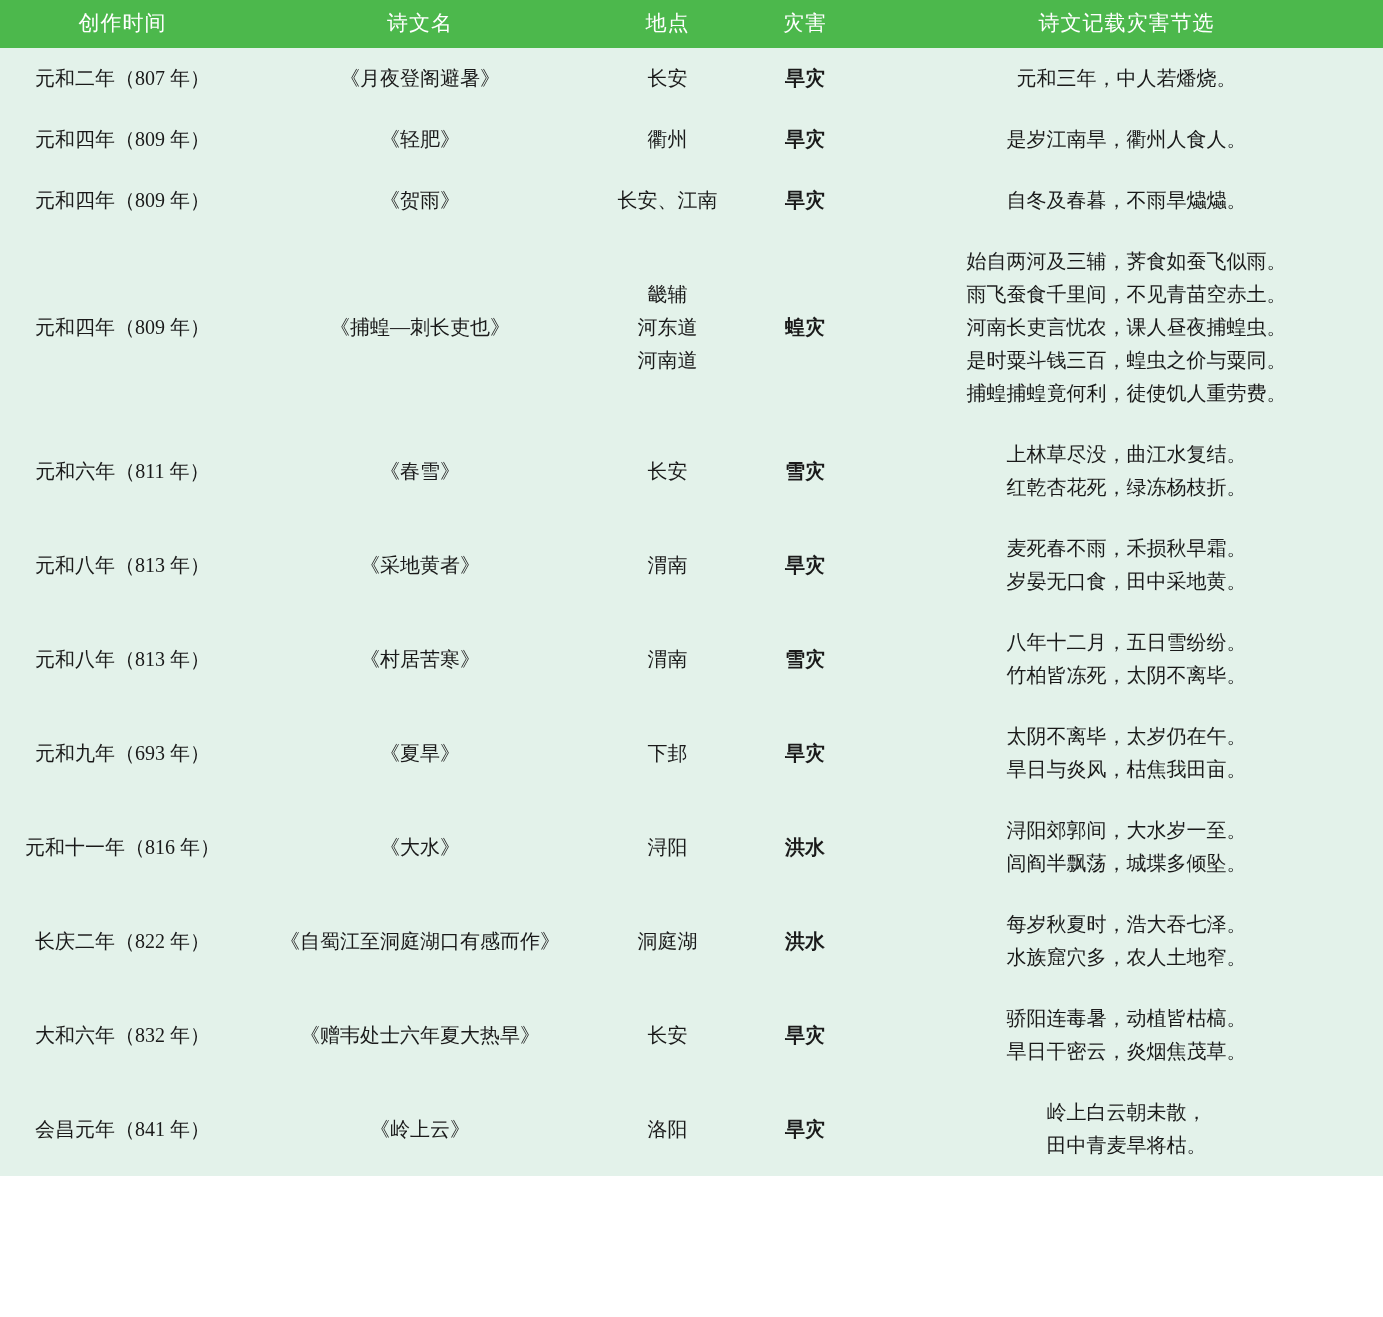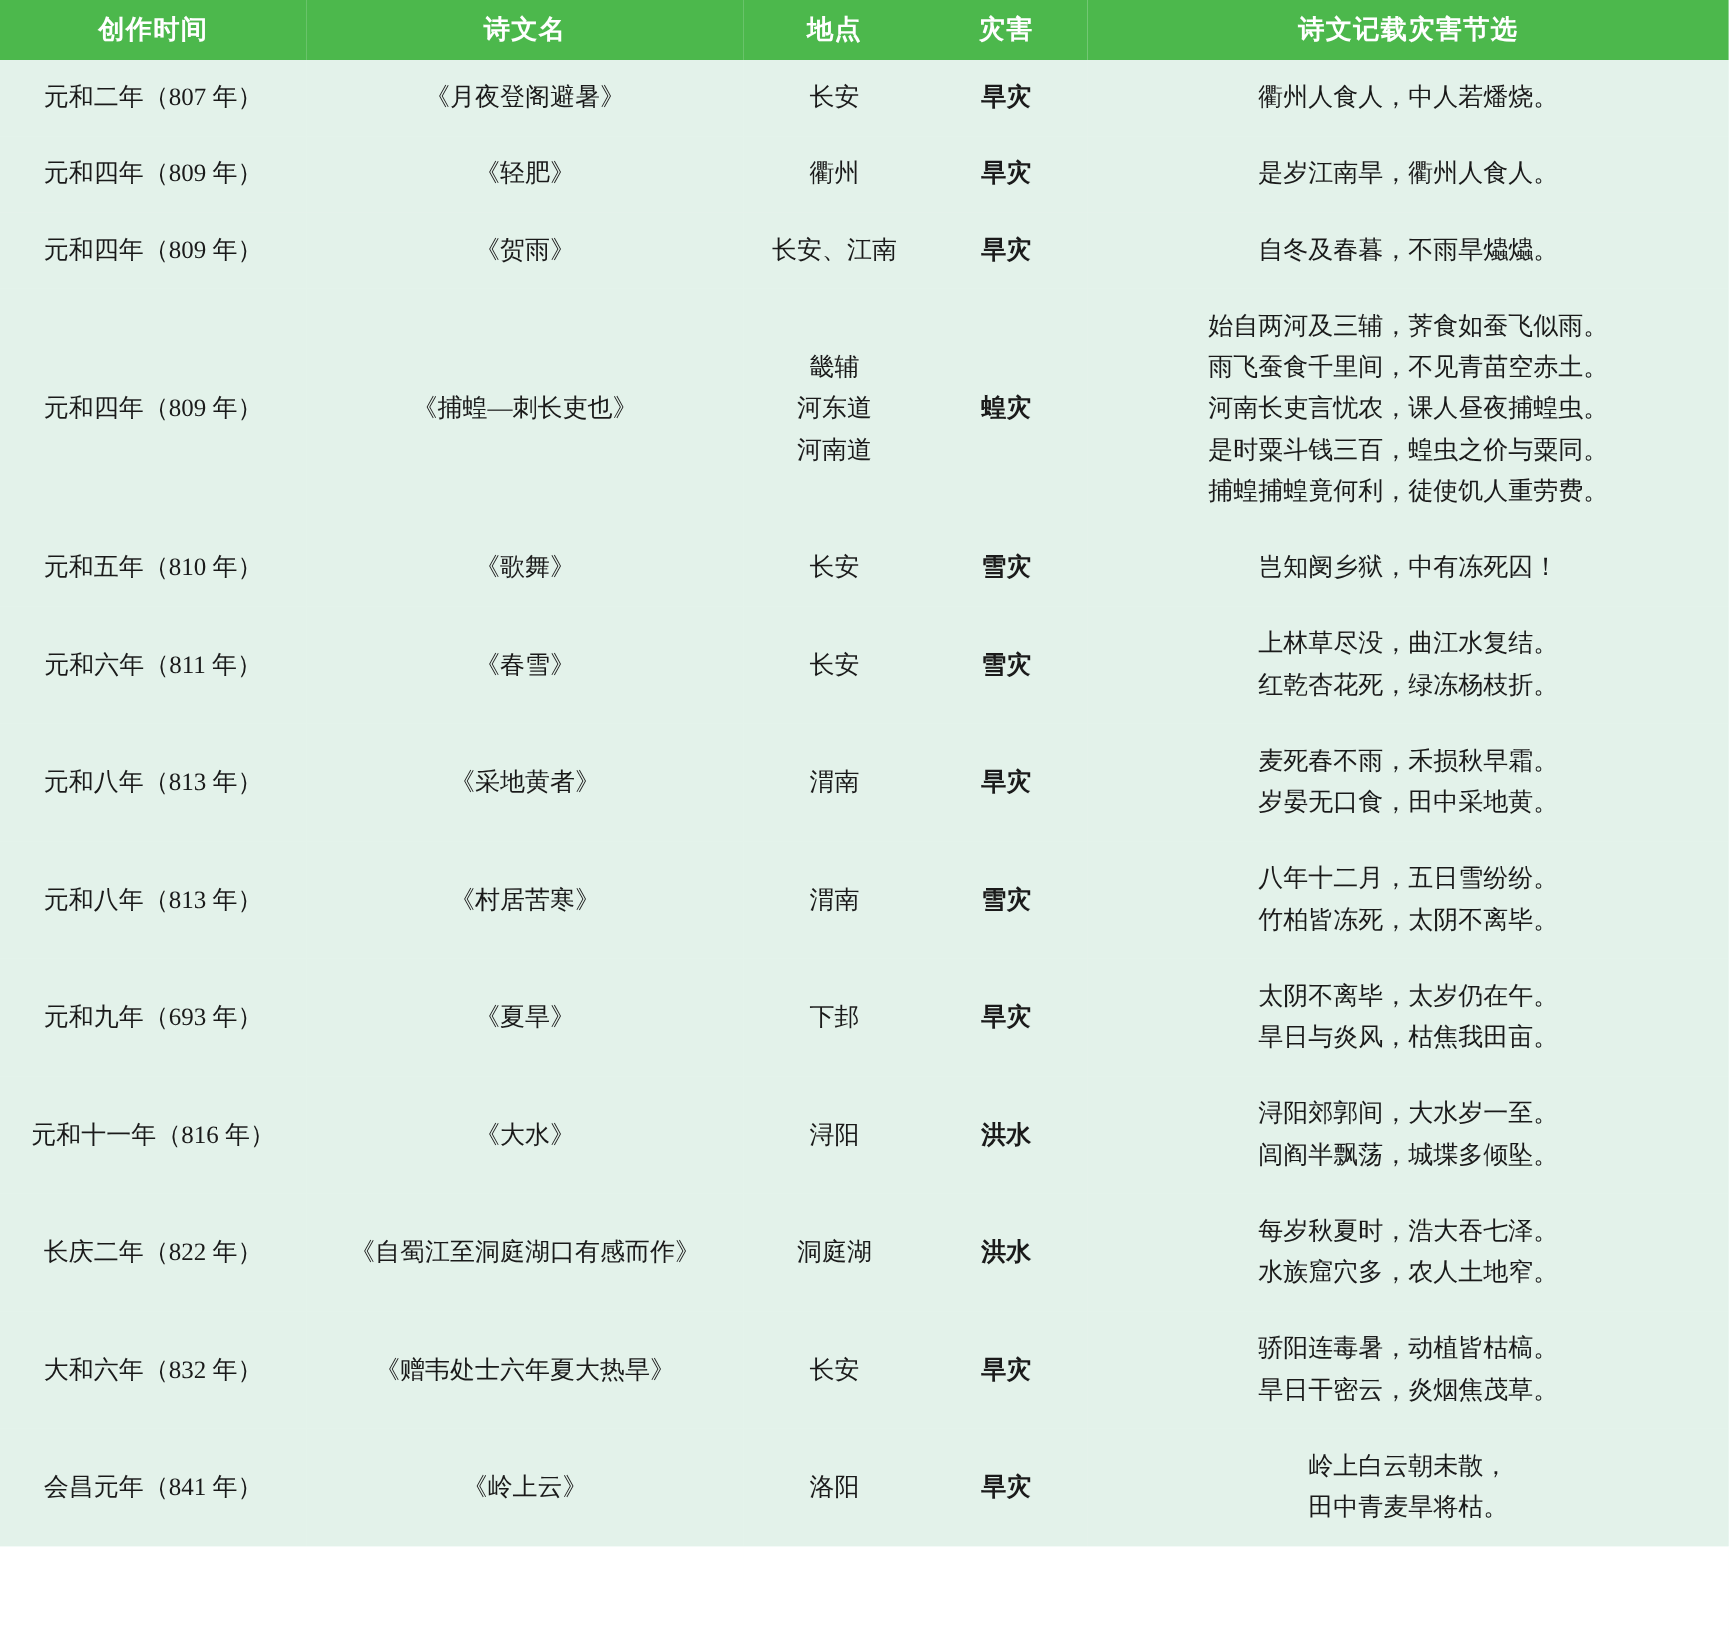--- a/index.html
+++ b/index.html
@@ -20,21 +20,21 @@
   }
   table.disaster-table {
     width: 1383px;
     border-collapse: collapse;
     table-layout: fixed;
     background: #e8f4ee;
   }
   table.disaster-table thead th {
     background: #4cb84c;
     color: #ffffff;
-    font-weight: bold;
+    font-weight: normal;
     font-size: 21px;
     padding: 9px 4px 11px 4px;
     text-align: center;
     letter-spacing: 1px;
     border: none;
   }
   table.disaster-table tbody td {
     background: #e3f2ea;
     font-size: 20px;
     text-align: center;
@@ -76,21 +76,21 @@
         <th>灾害</th>
         <th>诗文记载灾害节选</th>
       </tr>
     </thead>
     <tbody id="table-body">
         <tr>
           <td class="time">元和二年（807 年）</td>
           <td class="poem">《月夜登阁避暑》</td>
           <td class="place">长安</td>
           <td class="dis">旱灾</td>
-          <td class="excerpt">衢州人食人，中人若燔烧。</td>
+          <td class="excerpt">元和三年，中人若燔烧。</td>
         </tr>
         <tr>
           <td class="time">元和四年（809 年）</td>
           <td class="poem">《轻肥》</td>
           <td class="place">衢州</td>
           <td class="dis">旱灾</td>
           <td class="excerpt">是岁江南旱，衢州人食人。</td>
         </tr>
         <tr>
           <td class="time">元和四年（809 年）</td>
@@ -104,27 +104,20 @@
           <td class="poem">《捕蝗—刺长吏也》</td>
           <td class="place">畿辅
 河东道
 河南道</td>
           <td class="dis">蝗灾</td>
           <td class="excerpt">始自两河及三辅，荠食如蚕飞似雨。
 雨飞蚕食千里间，不见青苗空赤土。
 河南长吏言忧农，课人昼夜捕蝗虫。
 是时粟斗钱三百，蝗虫之价与粟同。
 捕蝗捕蝗竟何利，徒使饥人重劳费。</td>
-        </tr>
-        <tr>
-          <td class="time">元和五年（810 年）</td>
-          <td class="poem">《歌舞》</td>
-          <td class="place">长安</td>
-          <td class="dis">雪灾</td>
-          <td class="excerpt">岂知阌乡狱，中有冻死囚！</td>
         </tr>
         <tr>
           <td class="time">元和六年（811 年）</td>
           <td class="poem">《春雪》</td>
           <td class="place">长安</td>
           <td class="dis">雪灾</td>
           <td class="excerpt">上林草尽没，曲江水复结。
 红乾杏花死，绿冻杨枝折。</td>
         </tr>
         <tr>

